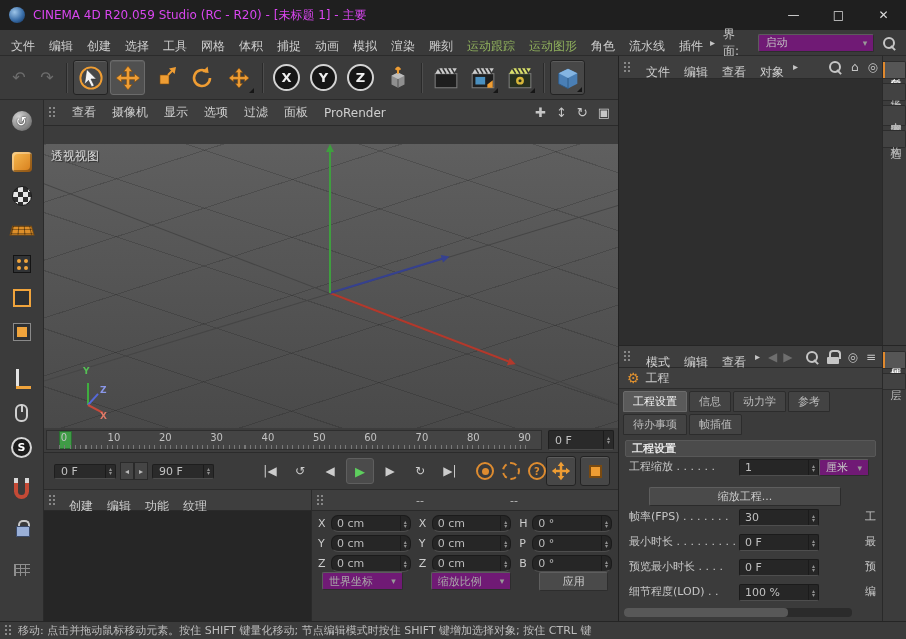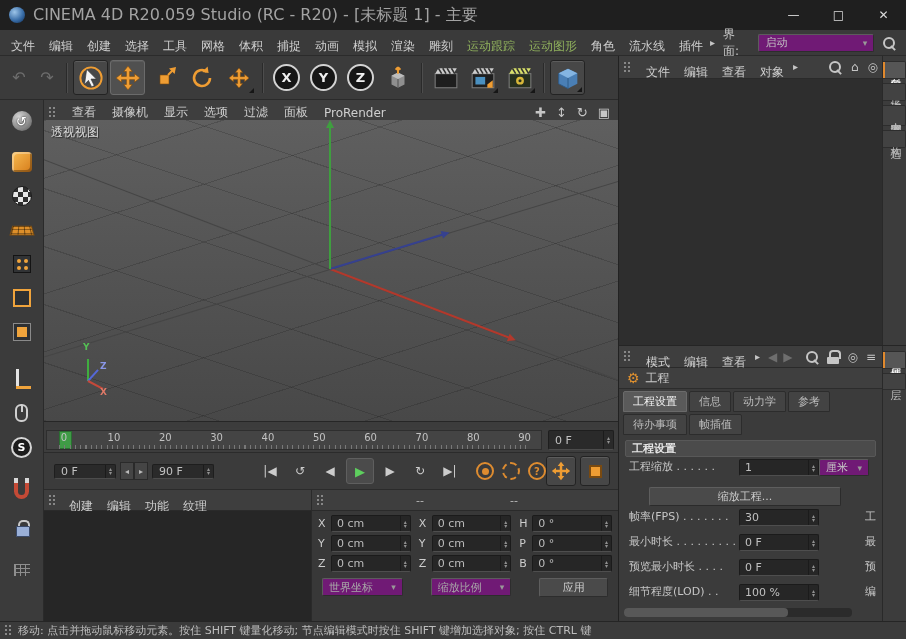--- a/index.html
+++ b/index.html
@@ -5,21 +5,21 @@
 *{box-sizing:border-box;margin:0;padding:0}
 html,body{background:#1a1a1a}
 button{font:inherit;cursor:default}
 #app{position:relative;width:906px;height:639px;background:#3c3c3c;overflow:hidden;
      font-family:"DejaVu Sans","Liberation Sans",sans-serif;font-size:12px;color:#c9c9c9;user-select:none}
 
 
 .titlebar{position:absolute;top:0;left:0;right:0;height:30px;background:#1f1f1f;display:flex;align-items:center;color:#eee}
 .logo{width:16px;height:16px;border-radius:50%;margin:0 8px 0 9px;
       background:radial-gradient(circle at 35% 32%,#9cc4e8,#3a6ea8 55%,#173a66 90%)}
-.title-text{font-size:16px;color:#a3a3a3;white-space:nowrap}
+.title-text{font-size:12px;color:#d946ef;white-space:nowrap}
 .wctrls{margin-left:auto;display:flex;height:100%}
 .wbtn{width:45px;height:100%;display:flex;align-items:center;justify-content:center;font-size:12px;color:#ddd}
 
 
 .menubar{position:absolute;top:30px;left:0;right:0;height:26px;background:#3a3a3a;border-bottom:1px solid #2b2b2b;
          display:flex;align-items:center;padding:0 4px}
 .menu-items{display:flex;height:100%}
 .mitem{display:flex;align-items:center;padding:16px 7px;height:100%;color:#cfcfcf;white-space:nowrap}
 .mitem[data-color="green"]{color:#8fb05c}
 .menubar-right{margin-left:auto;display:flex;align-items:center;gap:8px;padding-right:6px}
@@ -90,21 +90,21 @@
 .i-quant{width:16px;height:12px;border-left:1px solid #8e8e8e;border-top:1px solid #8e8e8e;
          background-image:linear-gradient(#8e8e8e 1px,transparent 1px),linear-gradient(90deg,#8e8e8e 1px,transparent 1px);
          background-size:5px 4px;background-position:right bottom}
 
 
 .phead{display:flex;align-items:center;background:#3e3e3e;border-bottom:1px solid #2a2a2a;font-size:12px;color:#cccccc}
 .vp-header{position:absolute;left:44px;top:100px;width:574px;height:26px;gap:2px}
 .vp-menus .mitem{padding:0 8px}
 .vp-nav{margin-left:auto;display:flex;align-items:center;gap:10px;padding-right:8px}
 .vp-nav .g{font-size:13px}
-.viewport{position:absolute;left:44px;top:120px;width:574px;height:302px;overflow:hidden;border-bottom:1px solid #262626;
+.viewport{position:absolute;left:44px;top:144px;width:574px;height:302px;overflow:hidden;border-bottom:1px solid #262626;
   background:
     repeating-linear-gradient(18.5deg, rgba(25,25,25,.22) 0 1px, transparent 1px 55px),
     repeating-linear-gradient(162deg,  rgba(25,25,25,.22) 0 1px, transparent 1px 55px),
     linear-gradient(#5f5f5f,#484848)}
 .center-line{position:absolute;left:286px;top:149px;width:1300px;height:1px;margin-left:-650px;background:#454545}
 .cl-a{transform:rotate(21deg)}
 .cl-b{transform:rotate(-17deg)}
 .axis{position:absolute;height:2px;transform-origin:0 50%}
 .axis::after{content:"";position:absolute;right:-7px;top:-3px;border-left:8px solid currentColor;border-top:4px solid transparent;border-bottom:4px solid transparent}
 .axis-x{left:286px;top:148px;width:192px;background:#b2392c;color:#b2392c;transform:rotate(21deg)}
@@ -162,23 +162,23 @@
 .mat-body{position:absolute;left:0;right:0;top:21px;bottom:0;background:#262626}
 .coords{position:absolute;left:312px;top:490px;width:306px;height:131px;background:#383838}
 .dashes{color:#bdbdbd;font-size:11px}
 .coords .dashes{margin-left:86px}
 .cbody{padding:4px 6px 0 6px}
 .ccols{display:flex;gap:8px}
 .ccol{flex:1;display:flex;flex-direction:column;gap:3px}
 .crow{display:flex;align-items:center;gap:4px}
 .clab{width:9px;font-size:11px;color:#cdcdcd}
 .cfield{flex:1;display:flex;align-items:center;background:#262626;border:1px solid #1b1b1b;border-bottom-color:#4e4e4e;
-        border-radius:2px;height:17px;padding-left:5px;font-size:11px;color:#bcbcbc}
+        border-radius:7px;height:17px;padding-left:5px;font-size:11px;color:#bcbcbc}
 .cval{flex:1;white-space:nowrap}
-.cctrl{display:flex;gap:28px;margin-top:6px;padding:0 4px}
+.cctrl{display:flex;gap:28px;padding:0 4px}
 .cctrl .dd{flex:1;color:#a8a8a8}
 .cbtn{flex:1;height:19px;background:#4a4a4a;border:1px solid #5e5e5e;border-bottom-color:#2d2d2d;border-right-color:#2d2d2d;
       border-radius:2px;color:#cccccc;font-size:11px}
 
 
 .om{position:absolute;left:618px;top:56px;width:288px;height:289px;background:#3b3b3b;border-left:1px solid #222}
 .om .phead{height:23px;padding-right:28px;gap:2px}
 .om-icons{margin-left:auto;display:flex;align-items:center;gap:9px}
 .om-body{position:absolute;left:0;right:24px;top:23px;bottom:0;background:#2e2e2e}
 .strip{position:absolute;top:0;right:0;bottom:0;width:24px;background:#3c3c3c;border-left:1px solid #292929;

